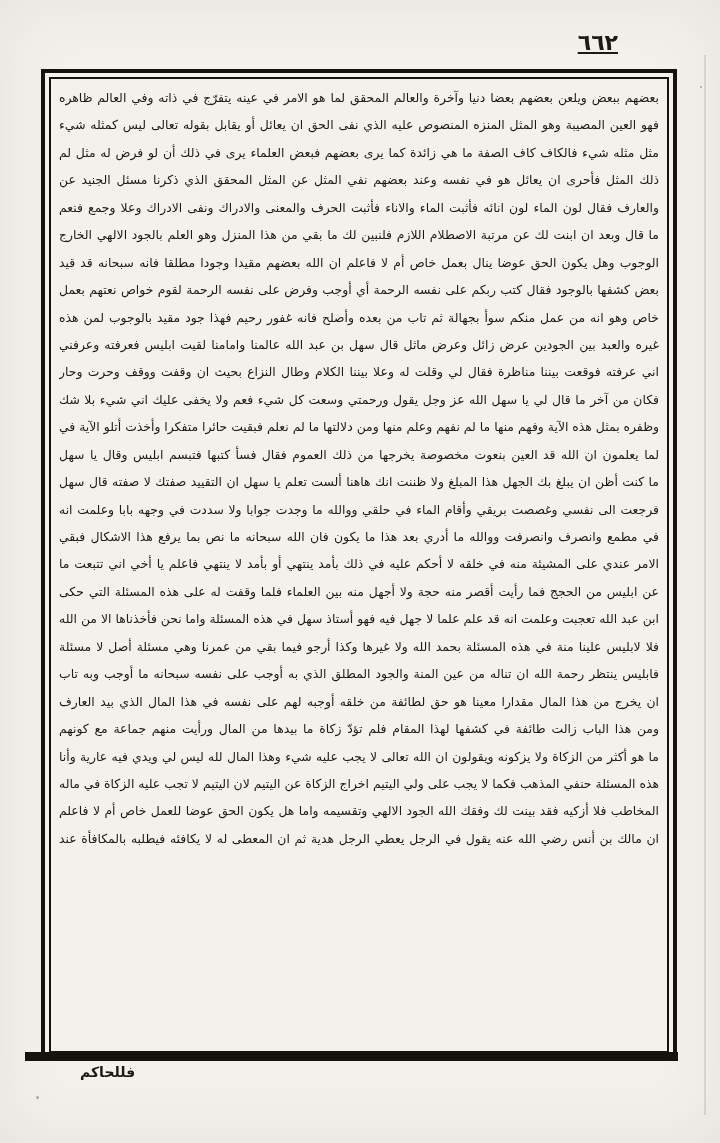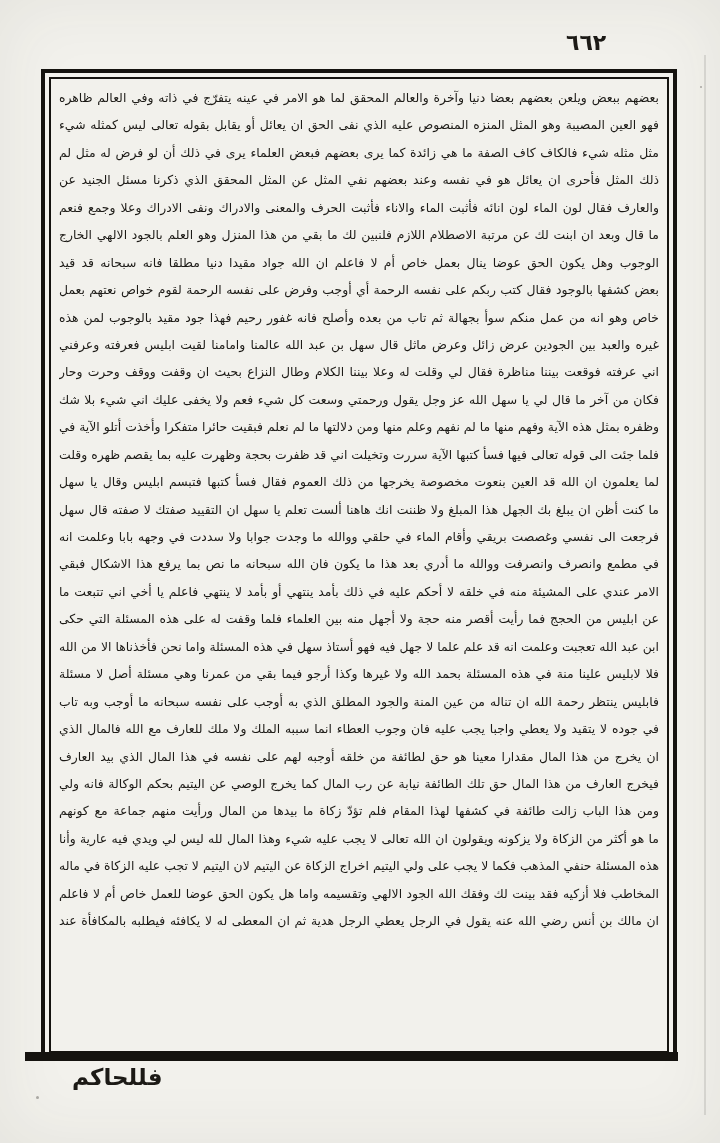--- a/index.html
+++ b/index.html
@@ -15,25 +15,26 @@
     background:var(--paper);
     overflow:hidden;
     box-shadow:inset 0 0 70px rgba(60,55,45,0.07);
     font-family:"DejaVu Sans",sans-serif;
     color:var(--ink);
   }
   
   .page-number{
     position:absolute;
     top:30px;left:566px;width:52px;
-    text-align:left;
+    text-align:right;
     font-size:22px;font-weight:bold;
     letter-spacing:1px;
     color:var(--ink);
     direction:rtl;
+    text-decoration:underline;
   }
   
   .frame-outer{
     position:absolute;
     left:41px;top:69px;
     width:636px;height:992px;
     border:4px solid var(--border-ink);
     box-sizing:border-box;
     background:var(--paper);
   }
@@ -64,22 +65,22 @@
     white-space:normal;
     overflow:hidden;
     text-align:justify;
     text-align-last:justify;
     text-justify:inter-word;
     color:var(--ink);
   }
   
   .catchword{
     position:absolute;
-    top:1064px;left:72px;
-    font-size:23px;font-weight:bold;
+    top:1064px;left:80px;
+    font-size:14px;font-weight:bold;
     direction:rtl;
     color:var(--ink);
   }
   
   .page-edge-line{
     position:absolute;
     top:55px;left:704px;
     width:2px;height:1060px;
     background:rgba(40,38,32,0.12);
   }
@@ -96,40 +97,37 @@
 
   <div class="frame-outer">
     <div class="frame-inner">
       <div class="text-area">
           <div class="line">بعضهم ببعض ويلعن بعضهم بعضا دنيا وآخرة والعالم المحقق لما هو الامر في عينه يتفرّج في ذاته وفي العالم ظاهره وباطنه</div>
           <div class="line">فهو العين المصيبة وهو المثل المنزه المنصوص عليه الذي نفى الحق ان يعائل أو يقابل بقوله تعالى ليس كمثله شيء أي ليس</div>
           <div class="line">مثل مثله شيء فالكاف كاف الصفة ما هي زائدة كما يرى بعضهم فبعض العلماء يرى في ذلك أن لو فرض له مثل لم يعائل</div>
           <div class="line">ذلك المثل فأحرى ان يعائل هو في نفسه وعند بعضهم نفي المثل عن المثل المحقق الذي ذكرنا مسئل الجنيد عن المعرفة</div>
           <div class="line">والعارف فقال لون الماء لون انائه فأثبت الماء والاناء فأثبت الحرف والمعنى والادراك ونفى الادراك وعلا وجمع فنعم</div>
           <div class="line">ما قال وبعد ان ابنت لك عن مرتبة الاصطلام اللازم فلنبين لك ما بقي من هذا المنزل وهو العلم بالجود الالهي الخارج عن</div>
-          <div class="line">الوجوب وهل يكون الحق عوضا ينال بعمل خاص أم لا فاعلم ان الله جواد مقيدا دنيا مطلقا فانه سبحانه قد قيد</div>
+          <div class="line">الوجوب وهل يكون الحق عوضا ينال بعمل خاص أم لا فاعلم ان الله بعضهم مقيدا وجودا مطلقا فانه سبحانه قد قيد</div>
           <div class="line">بعض كشفها بالوجود فقال كتب ربكم على نفسه الرحمة أي أوجب وفرض على نفسه الرحمة لقوم خواص نعتهم بعمل</div>
           <div class="line">خاص وهو انه من عمل منكم سوأ بجهالة ثم تاب من بعده وأصلح فانه غفور رحيم فهذا جود مقيد بالوجوب لمن هذه صفته</div>
           <div class="line">غيره والعبد بين الجودين عرض زائل وعرض ماثل قال سهل بن عبد الله عالمنا وامامنا لقيت ابليس فعرفته وعرفني</div>
           <div class="line">اني عرفته فوقعت بيننا مناظرة فقال لي وقلت له وعلا بيننا الكلام وطال النزاع بحيث ان وقفت ووقف وحرت وحار</div>
           <div class="line">فكان من آخر ما قال لي يا سهل الله عز وجل يقول ورحمتي وسعت كل شيء فعم ولا يخفى عليك اني شيء بلا شك لان لفظة كل</div>
           <div class="line">وظفره بمثل هذه الآية وفهم منها ما لم نفهم وعلم منها ومن دلالتها ما لم نعلم فبقيت حائرا متفكرا وأخذت أتلو الآية في نفسي</div>
-          <div class="line">فلما جئت الى قوله تعالى فيها فسأ كتبها الآية سررت وتخيلت اني قد ظفرت بحجة وظهرت عليه بما يقصم ظهره وقلت</div>
           <div class="line">لما يعلمون ان الله قد العين بنعوت مخصوصة يخرجها من ذلك العموم فقال فسأ كتبها فتبسم ابليس وقال يا سهل</div>
           <div class="line">ما كنت أظن ان يبلغ بك الجهل هذا المبلغ ولا ظننت انك هاهنا ألست تعلم يا سهل ان التقييد صفتك لا صفته قال سهل</div>
           <div class="line">فرجعت الى نفسي وغصصت بريقي وأقام الماء في حلقي ووالله ما وجدت جوابا ولا سددت في وجهه بابا وعلمت انه طمع</div>
           <div class="line">في مطمع وانصرف وانصرفت ووالله ما أدري بعد هذا ما يكون فان الله سبحانه ما نص بما يرفع هذا الاشكال فبقي</div>
           <div class="line">الامر عندي على المشيئة منه في خلقه لا أحكم عليه في ذلك بأمد ينتهي أو بأمد لا ينتهي فاعلم يا أخي اني تتبعت ما حكي</div>
           <div class="line">عن ابليس من الحجج فما رأيت أقصر منه حجة ولا أجهل منه بين العلماء فلما وقفت له على هذه المسئلة التي حكى عنه سهل</div>
           <div class="line">ابن عبد الله تعجبت وعلمت انه قد علم علما لا جهل فيه فهو أستاذ سهل في هذه المسئلة واما نحن فأخذناها الا من الله</div>
           <div class="line">فلا لابليس علينا منة في هذه المسئلة بحمد الله ولا غيرها وكذا أرجو فيما بقي من عمرنا وهي مسئلة أصل لا مسئلة فرع</div>
           <div class="line">فابليس ينتظر رحمة الله ان تناله من عين المنة والجود المطلق الذي به أوجب على نفسه سبحانه ما أوجب وبه تاب على</div>
-          <div class="line">في جوده لا يتقيد ولا يعطي واجبا يجب عليه فان وجوب العطاء انما سببه الملك ولا ملك للعارف مع الله فالمال الذي</div>
           <div class="line">ان يخرج من هذا المال مقدارا معينا هو حق لطائفة من خلقه أوجبه لهم على نفسه في هذا المال الذي بيد العارف</div>
-          <div class="line">فيخرج العارف من هذا المال حق تلك الطائفة نيابة عن رب المال كما يخرج الوصي عن اليتيم بحكم الوكالة فانه ولي</div>
           <div class="line">ومن هذا الباب زالت طائفة في كشفها لهذا المقام فلم تؤدّ زكاة ما بيدها من المال ورأيت منهم جماعة مع كونهم يخرجون</div>
           <div class="line">ما هو أكثر من الزكاة ولا يزكونه ويقولون ان الله تعالى لا يجب عليه شيء وهذا المال لله ليس لي ويدي فيه عارية وأنا في</div>
           <div class="line">هذه المسئلة حنفي المذهب فكما لا يجب على ولي اليتيم اخراج الزكاة عن اليتيم لان اليتيم لا تجب عليه الزكاة في ماله لانه</div>
           <div class="line">المخاطب فلا أزكيه فقد بينت لك وفقك الله الجود الالهي وتقسيمه واما هل يكون الحق عوضا للعمل خاص أم لا فاعلم</div>
           <div class="line">ان مالك بن أنس رضي الله عنه يقول في الرجل يعطي الرجل هدية ثم ان المعطى له لا يكافئه فيطلبه بالمكافأة عند الحاكم</div>
         </div>
     </div>
   </div>
 
   <div class="frame-bottom-band"></div>

